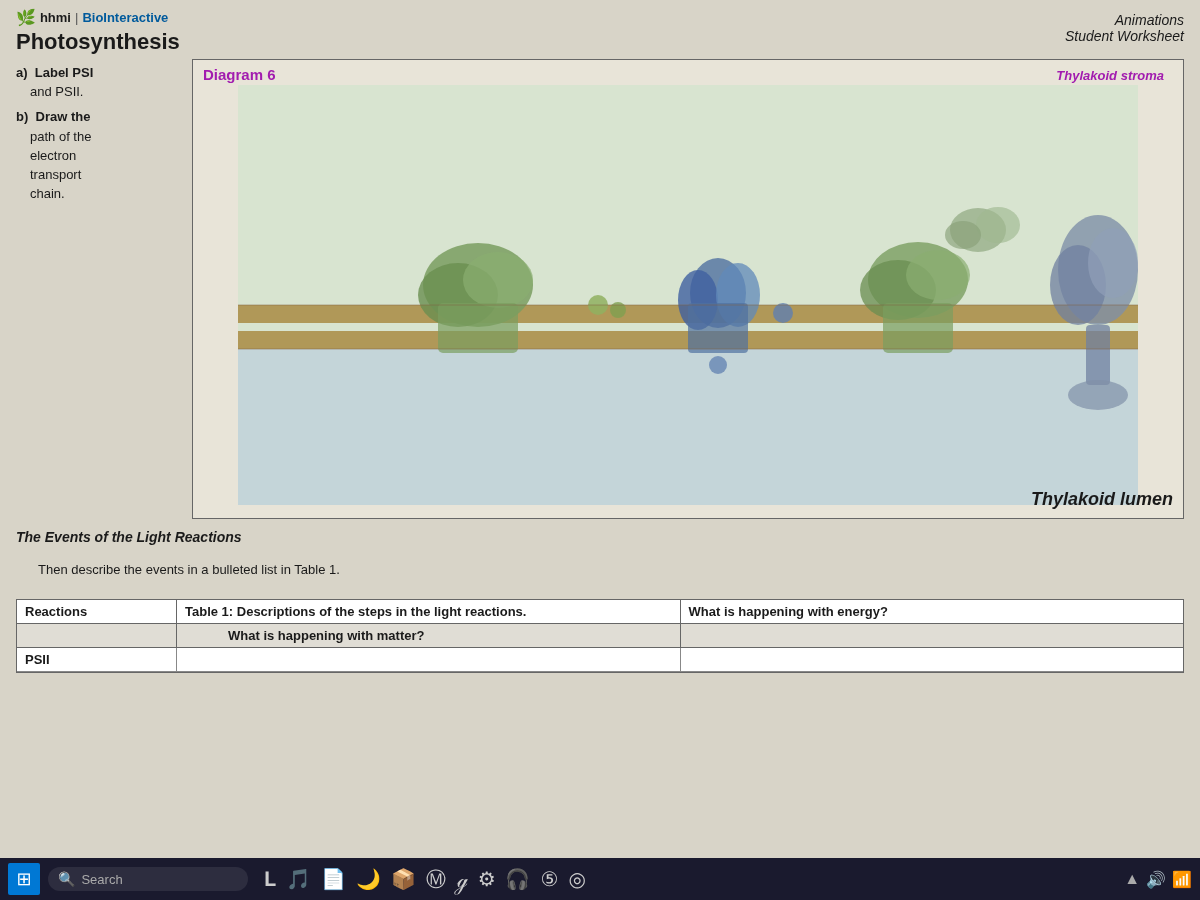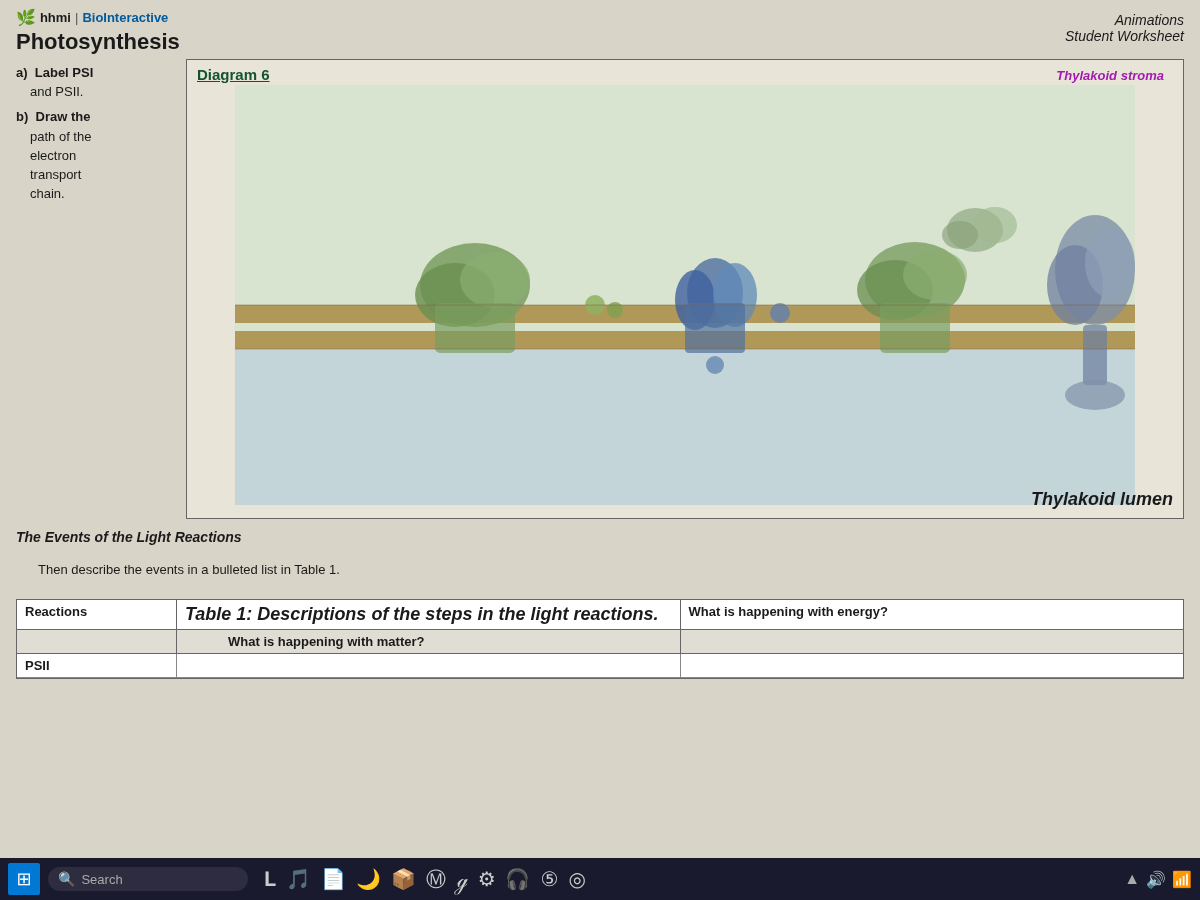--- a/index.html
+++ b/index.html
@@ -54,21 +54,21 @@
       font-size: 14px;
       color: #1a1a1a;
       padding-top: 4px;
       font-style: italic;
     }
 
     
     .main-layout {
       display: flex;
       padding: 0 16px;
-      gap: 10px;
+      gap: 16px;
       justify-content: center;
     }
 
     
     .left-sidebar {
       width: 160px;
       flex-shrink: 0;
       padding-top: 4px;
     }
     .question-item {
@@ -90,23 +90,22 @@
     .diagram-container {
       flex: 1;
       border: 1.5px solid #666;
       background: #e8e4d8;
       position: relative;
       min-height: 460px;
     }
     .diagram-title {
       font-size: 15px;
       font-weight: bold;
-      color: #14532d;
+      color: #a21caf;
       padding: 6px 10px 2px 10px;
-      text-decoration: underline;
     }
     .diagram-label-stroma {
       position: absolute;
       top: 8px;
       right: 19px;
       font-size: 13px;
       font-style: italic;
       font-weight: bold;
       color: #a21caf;
     }
@@ -372,21 +371,21 @@
   </div>
 
   <div class="events-section">
     <div class="events-title">The Events of the Light Reactions</div>
     <div class="instruction-sub">Then describe the events in a bulleted list in Table 1.</div>
   </div>
 
   <div class="table-container">
     <div class="table-title-row">
       <div style="padding:4px 8px;font-size:13px;font-weight:bold;color:#1a1a1a;border-right:1.5px solid #666;flex:0 0 160px;">Reactions</div>
-      <div style="padding:4px 8px;font-size:18px;font-weight:bold;color:#1a1a1a;border-right:1.5px solid #666;flex:1;font-style:italic;">Table 1: Descriptions of the steps in the light reactions.</div>
+      <div style="padding:4px 8px;font-size:13px;font-weight:bold;color:#1a1a1a;border-right:1.5px solid #666;flex:1;">Table 1: Descriptions of the steps in the light reactions.</div>
       <div style="padding:4px 8px;font-size:13px;font-weight:bold;color:#1a1a1a;flex:1;">What is happening with energy?</div>
     </div>
     <div class="table-header-row">
       <div class="table-header-cell" style="flex:0 0 160px;"></div>
       <div class="table-header-cell">What is happening with matter?</div>
       <div class="table-header-cell" style="border-right:none;"></div>
     </div>
     <div class="table-data-row">
       <div class="table-data-cell" style="flex:0 0 160px;">PSII</div>
       <div class="table-data-cell"></div>

